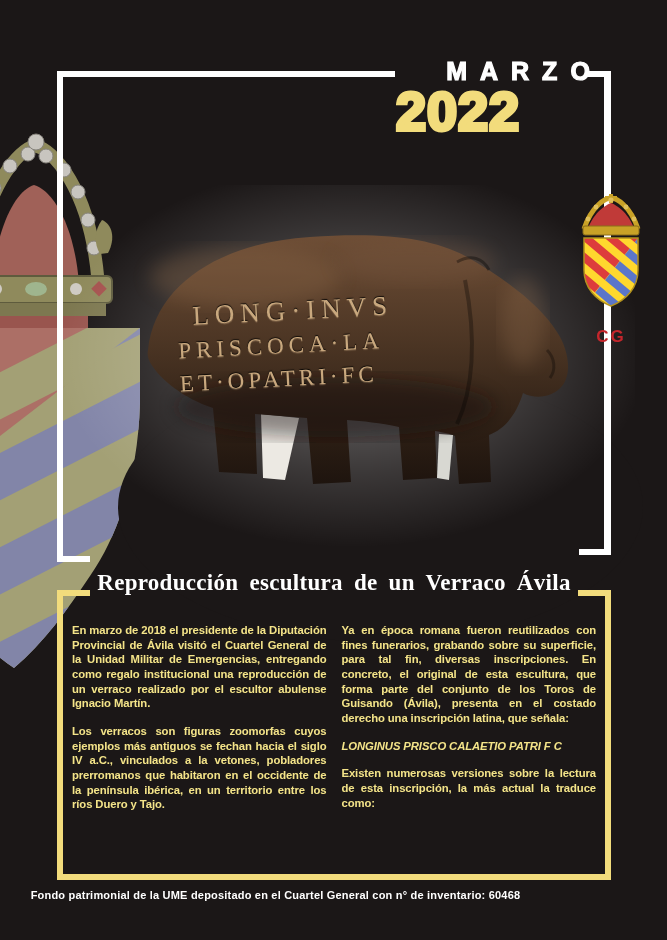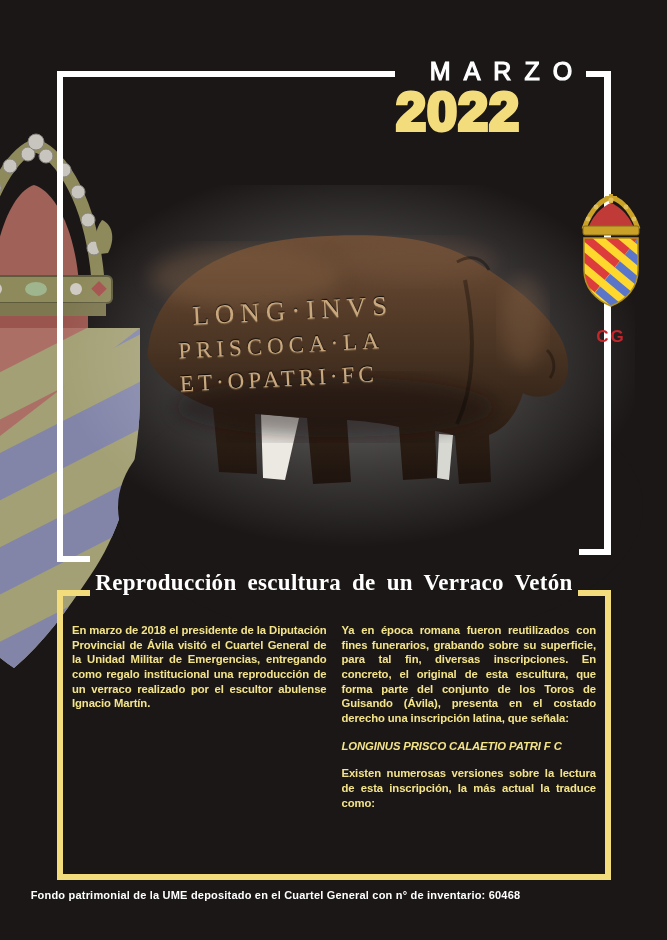--- a/index.html
+++ b/index.html
@@ -9,22 +9,22 @@
     font-family:"Liberation Sans",sans-serif;
   }
   .abs{position:absolute;}
 
   
   .wline{position:absolute;background:#FFFFFF;}
   .yline{position:absolute;background:#F2DC7C;}
 
   
   .month{
-    position:absolute;left:401px;top:57px;width:200px;text-align:center;
-    color:#FFF;font-size:25px;font-weight:normal;letter-spacing:13px;text-indent:13px;
+    position:absolute;left:418px;top:57px;width:200px;text-align:center;
+    color:#FFF;font-size:25px;font-weight:bold;letter-spacing:13px;text-indent:13px;
     -webkit-text-stroke:1.2px #FFF;
   }
   .year{
     position:absolute;left:396px;top:84px;width:194px;text-align:left;
     color:#F2DC7C;font-size:54px;line-height:1;font-weight:bold;
     -webkit-text-stroke:4px #F2DC7C;letter-spacing:1px;
   }
 
   
   .cg-label{
@@ -252,31 +252,32 @@
     <path d="M 372,40 C 386,32 398,36 404,48" stroke="rgba(0,0,0,0.35)" stroke-width="3" fill="none"></path>
     <path d="M 462,128 C 470,136 471,148 465,156" stroke="rgba(0,0,0,0.30)" stroke-width="3" fill="none"></path>
   </svg>
 
   <div class="inscription">
     <div class="ins1">LONG·INVS</div>
     <div class="ins2">PRISCOCA·LA</div>
     <div class="ins3">ET·OPATRI·FC</div>
   </div>
 
-  <div class="subtitle">Reproducción escultura de un Verraco Vetón</div>
+  <div class="subtitle">Reproducción escultura de un Verraco Ávila</div>
 
   <div class="yline" style="left:57px;top:590px;width:33px;height:6px;"></div>
   <div class="yline" style="left:57px;top:590px;width:6px;height:290px;"></div>
   <div class="yline" style="left:578px;top:590px;width:33px;height:6px;"></div>
   <div class="yline" style="left:605px;top:590px;width:6px;height:290px;"></div>
   <div class="yline" style="left:57px;top:874px;width:554px;height:6px;"></div>
 
   <div class="columns">
     <div class="col">
       <p>En marzo de 2018 el presidente de la Diputación Provincial de Ávila visitó el Cuartel General de la Unidad Militar de Emergencias, entregando como regalo institucional una reproducción de un verraco realizado por el escultor abulense Ignacio Martín.</p>
+      <p>Los verracos son figuras zoomorfas cuyos ejemplos más antiguos se fechan hacia el siglo IV a.C., vinculados a la vetones, pobladores prerromanos que habitaron en el occidente de la península ibérica, en un territorio entre los ríos Duero y Tajo.</p>
     </div>
     <div class="col">
       <p>Ya en época romana fueron reutilizados con fines funerarios, grabando sobre su superficie, para tal fin, diversas inscripciones. En concreto, el original de esta escultura, que forma parte del conjunto de los Toros de Guisando (Ávila), presenta en el costado derecho una inscripción latina, que señala:</p>
       <p class="lat">LONGINUS PRISCO CALAETIO PATRI F C</p>
       <p>Existen numerosas versiones sobre la lectura de esta inscripción, la más actual la traduce como:</p>
     </div>
   </div>
 
   <div class="footer">Fondo patrimonial de la UME depositado en el Cuartel General con n° de inventario: 60468</div>
 

